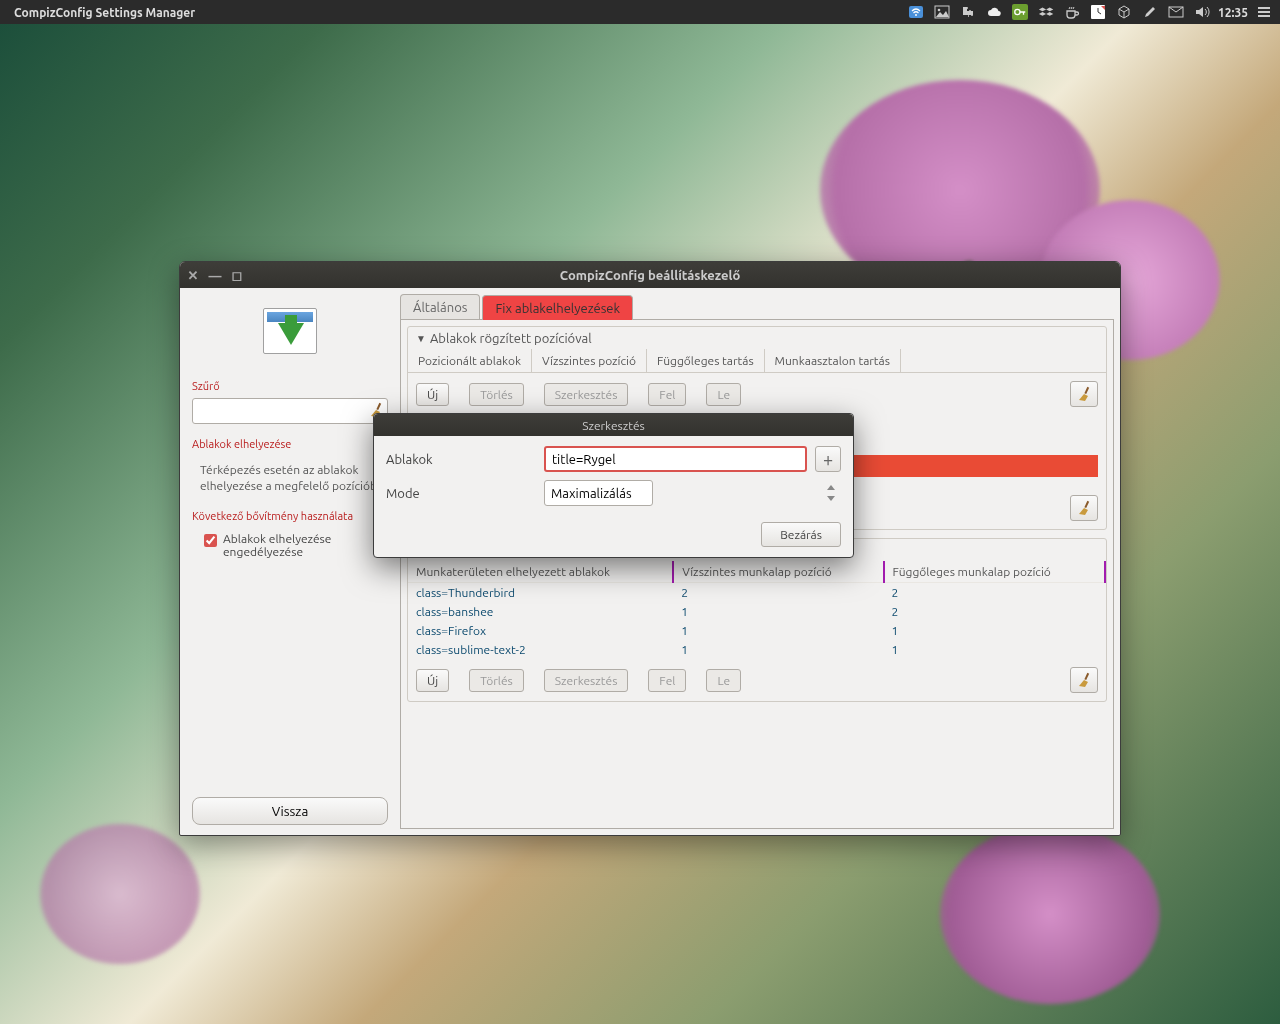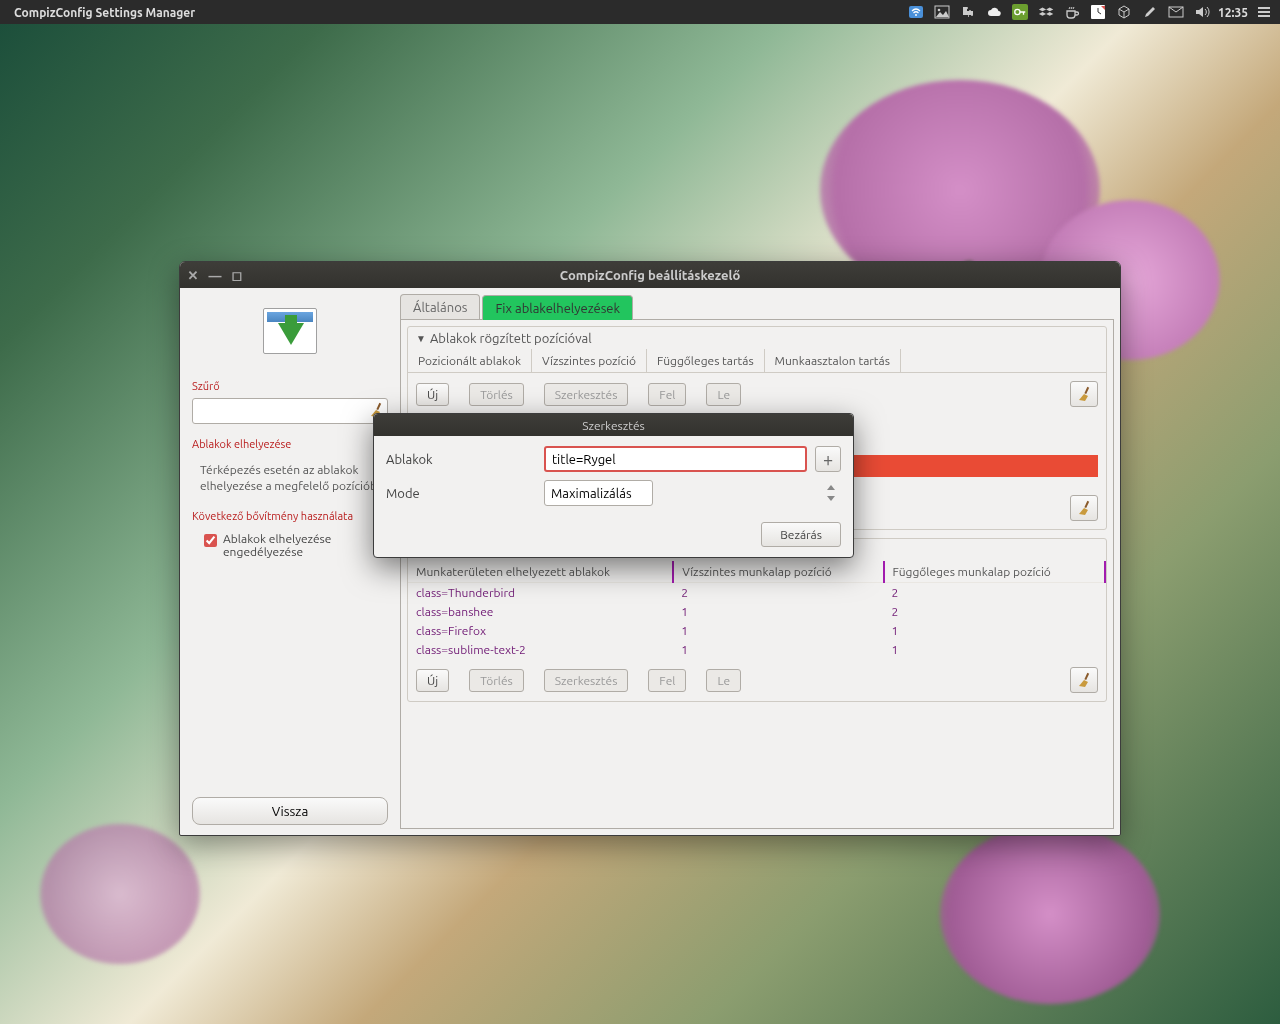--- a/index.html
+++ b/index.html
@@ -75,21 +75,21 @@
   margin-top: auto; height: 28px; border: 1px solid #b0aca6; background: linear-gradient(#fafafa,#e6e4e1);
   border-radius: 8px; cursor: pointer;
 }
 
 .content { flex: 1; padding: 6px 6px 6px 0; display: flex; flex-direction: column; }
 .tabs { display: flex; border-bottom: 1px solid #b0aca6; font-size: 13px; margin-left: 0; }
 .tab {
   padding: 5px 12px; border: 1px solid #b0aca6; border-bottom: none; background: #e6e4e1;
   border-radius: 4px 4px 0 0; margin-right: 2px; cursor: pointer; color: #666;
 }
-.tab.active { background: #22c55e; position: relative; top: 1px; color: #333; }
+.tab.active { background: #ef4444; position: relative; top: 1px; color: #333; }
 
 .panel {
   flex: 1; border: 1px solid #b0aca6; border-top: none; background: #f2f1f0;
   padding: 6px; overflow: hidden;
 }
 .group {
   border: 1px solid #cfcbc4; background: #f2f1f0; border-radius: 3px; margin-bottom: 8px;
 }
 .group-h {
   padding: 4px 8px; color: #555; font-size: 13px; display: flex; align-items: center; gap: 4px;
@@ -107,21 +107,21 @@
 .btn:disabled { color: #999; background: #ebe9e6; cursor: default; }
 .broom-btn {
   margin-left: auto; width: 28px; height: 26px; border: 1px solid #b0aca6;
   background: linear-gradient(#fafafa,#e6e4e1); border-radius: 3px; cursor: pointer;
   display: flex; align-items: center; justify-content: center;
 }
 .red-row { height: 22px; background: #e94b35; margin: 0 8px; }
 
 .table { width: 100%; border-collapse: collapse; font-size: 12px; }
 .table th { text-align: left; padding: 4px 8px; color: #555; font-weight: normal; border-right: 2px solid #a21caf; border-bottom: 1px solid #eae7e2; }
-.table td { padding: 3px 8px; color: #701a75; }
+.table td { padding: 3px 8px; color: #0c4a6e; }
 
 
 .dialog {
   position: absolute; top: 413px; left: 373px; width: 481px;
   background: #f2f1f0; border: 1px solid #3c3c3c; border-radius: 4px;
   box-shadow: 0 10px 30px rgba(0,0,0,.5); z-index: 10;
 }
 .dlg-title {
   height: 22px; background: linear-gradient(#3e3d39,#33322e); color: #ccc;
   font-size: 12px; display: flex; align-items: center; justify-content: center;

